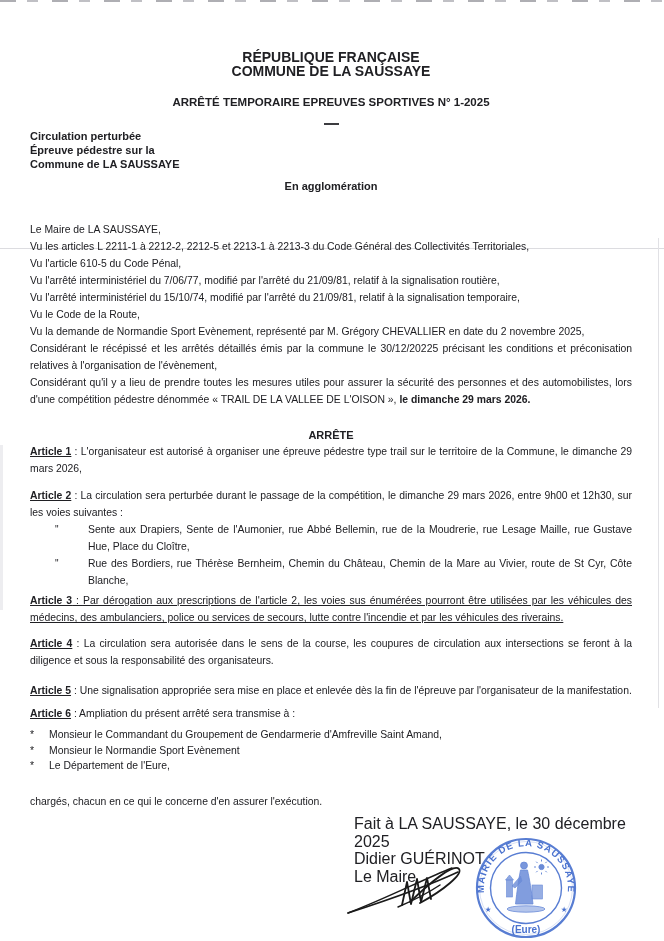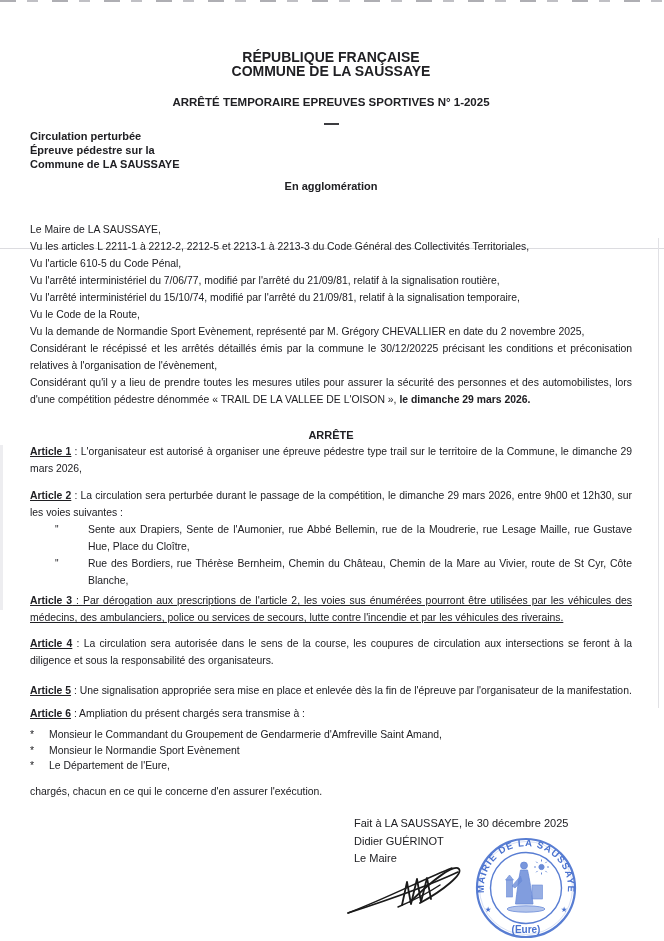--- a/index.html
+++ b/index.html
@@ -32,31 +32,31 @@
   .preamble { margin-top:28px; }
   p { margin:0; }
   .para { text-align:justify; }
   .b { font-weight:bold; }
   .alabel { font-weight:bold; text-decoration:underline; }
 
   .arrete-heading { text-align:center; font-weight:bold; font-size:11px; line-height:15px; margin-top:20px; }
 
   .mt17 { } .mt16 { margin-top:3px;text-decoration:underline; } .mt13 { margin-top:13px; }
   .mt10 { margin-top:10px; } .mt9 { margin-top:9px; } .mt6 { margin-top:6px; }
-  .mt5 { margin-top:5px; } .mt3 { margin-top:9px; }
+  .mt5 { margin-top:5px; } .mt3 { margin-top:19px; }
 
   .street-item { display:flex; }
   .street-mark { flex:0 0 33px; margin-left:25px; font-size:10px; }
   .street-text { flex:1; text-align:justify; }
 
   .rec-item { display:flex; line-height:15.5px; }
   .rec-mark { flex:0 0 19px; }
   .rec-text { flex:1; }
 
-  .sig-block { position:absolute; left:354px; top:815px; font-size:11px; line-height:17.5px; }
+  .sig-block { position:absolute; left:354px; top:815px; font-size:16px; line-height:17.5px; }
   .sig-svg { position:absolute; left:340px; top:855px; }
   .stamp-svg { position:absolute; left:474px; top:836px; }
 </style>
 </head>
 <body>
 
 <div class="page">
 
   <div class="artifact-top"></div>
   <div class="artifact-hline"></div>
@@ -106,21 +106,21 @@
           <span class="street-text">Rue des Bordiers, rue Thérèse Bernheim, Chemin du Château, Chemin de la Mare au Vivier, route de St Cyr, Côte Blanche,</span>
         </div>
       </div>
 
       <p class="para mt16"><span class="alabel">Article 3</span><span> : </span><span>Par dérogation aux prescriptions de l'article 2, les voies sus énumérées pourront être utilisées par les véhicules des médecins, des ambulanciers, police ou services de secours, lutte contre l'incendie et par les véhicules des riverains.</span></p>
 
       <p class="para mt9"><span class="alabel">Article 4</span><span> : </span><span>La circulation sera autorisée dans le sens de la course, les coupures de circulation aux intersections se feront à la diligence et sous la responsabilité des organisateurs.</span></p>
 
       <p class="para mt13"><span class="alabel">Article 5</span><span> : </span><span>Une signalisation appropriée sera mise en place et enlevée dès la fin de l'épreuve par l'organisateur de la manifestation.</span></p>
 
-      <p class="para mt6"><span class="alabel">Article 6</span><span> : </span><span>Ampliation du présent chargés sera transmise à :</span></p>
+      <p class="para mt6"><span class="alabel">Article 6</span><span> : </span><span>Ampliation du présent arrêté sera transmise à :</span></p>
 
       <div class="mt5">
         <div class="rec-item">
           <span class="rec-mark">*</span>
           <span class="rec-text">Monsieur le Commandant du Groupement de Gendarmerie d'Amfreville Saint Amand,</span>
         </div>
         <div class="rec-item">
           <span class="rec-mark">*</span>
           <span class="rec-text">Monsieur le Normandie Sport Evènement</span>
         </div>

